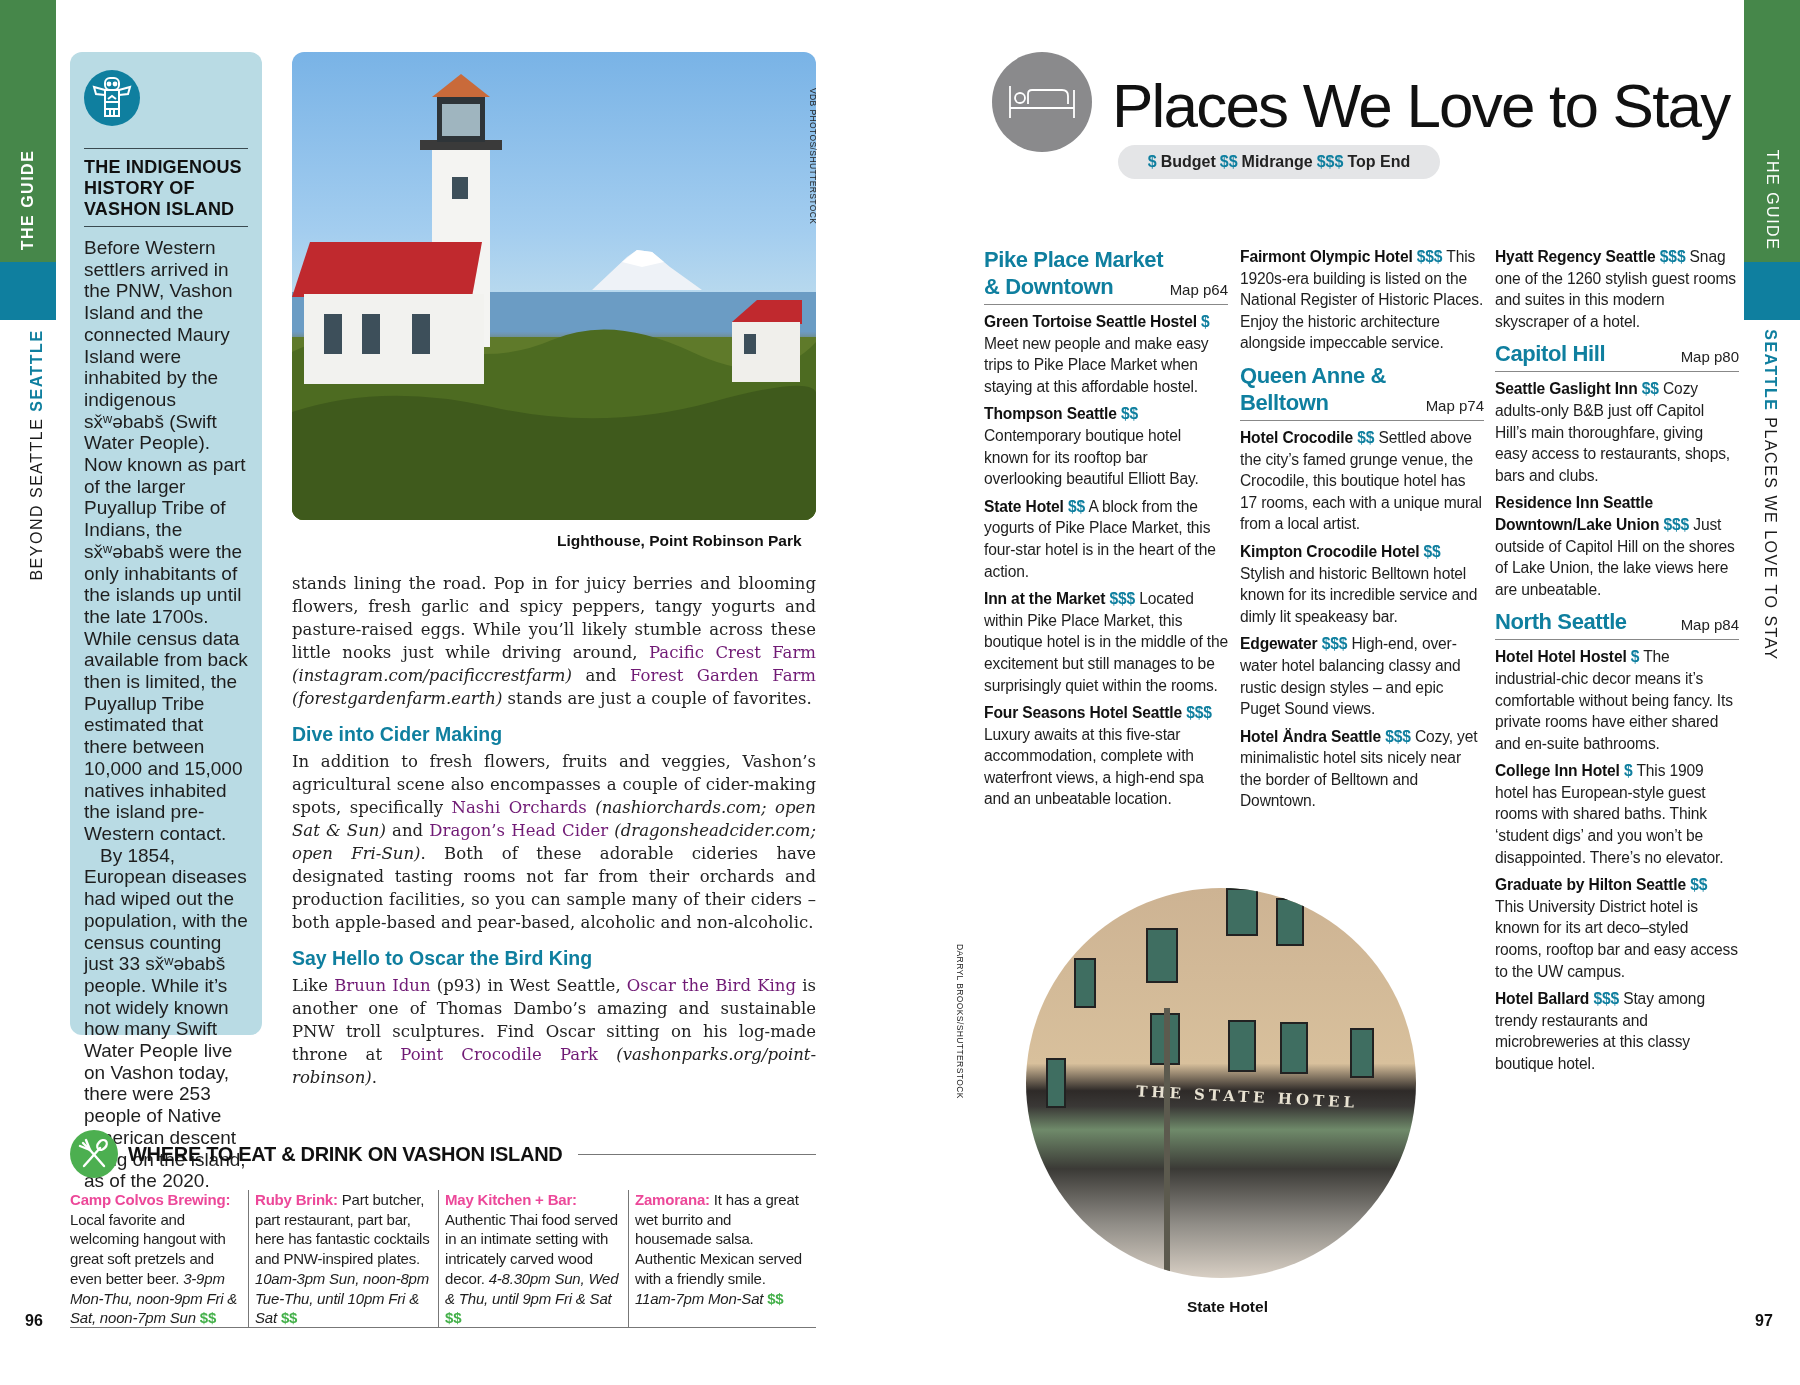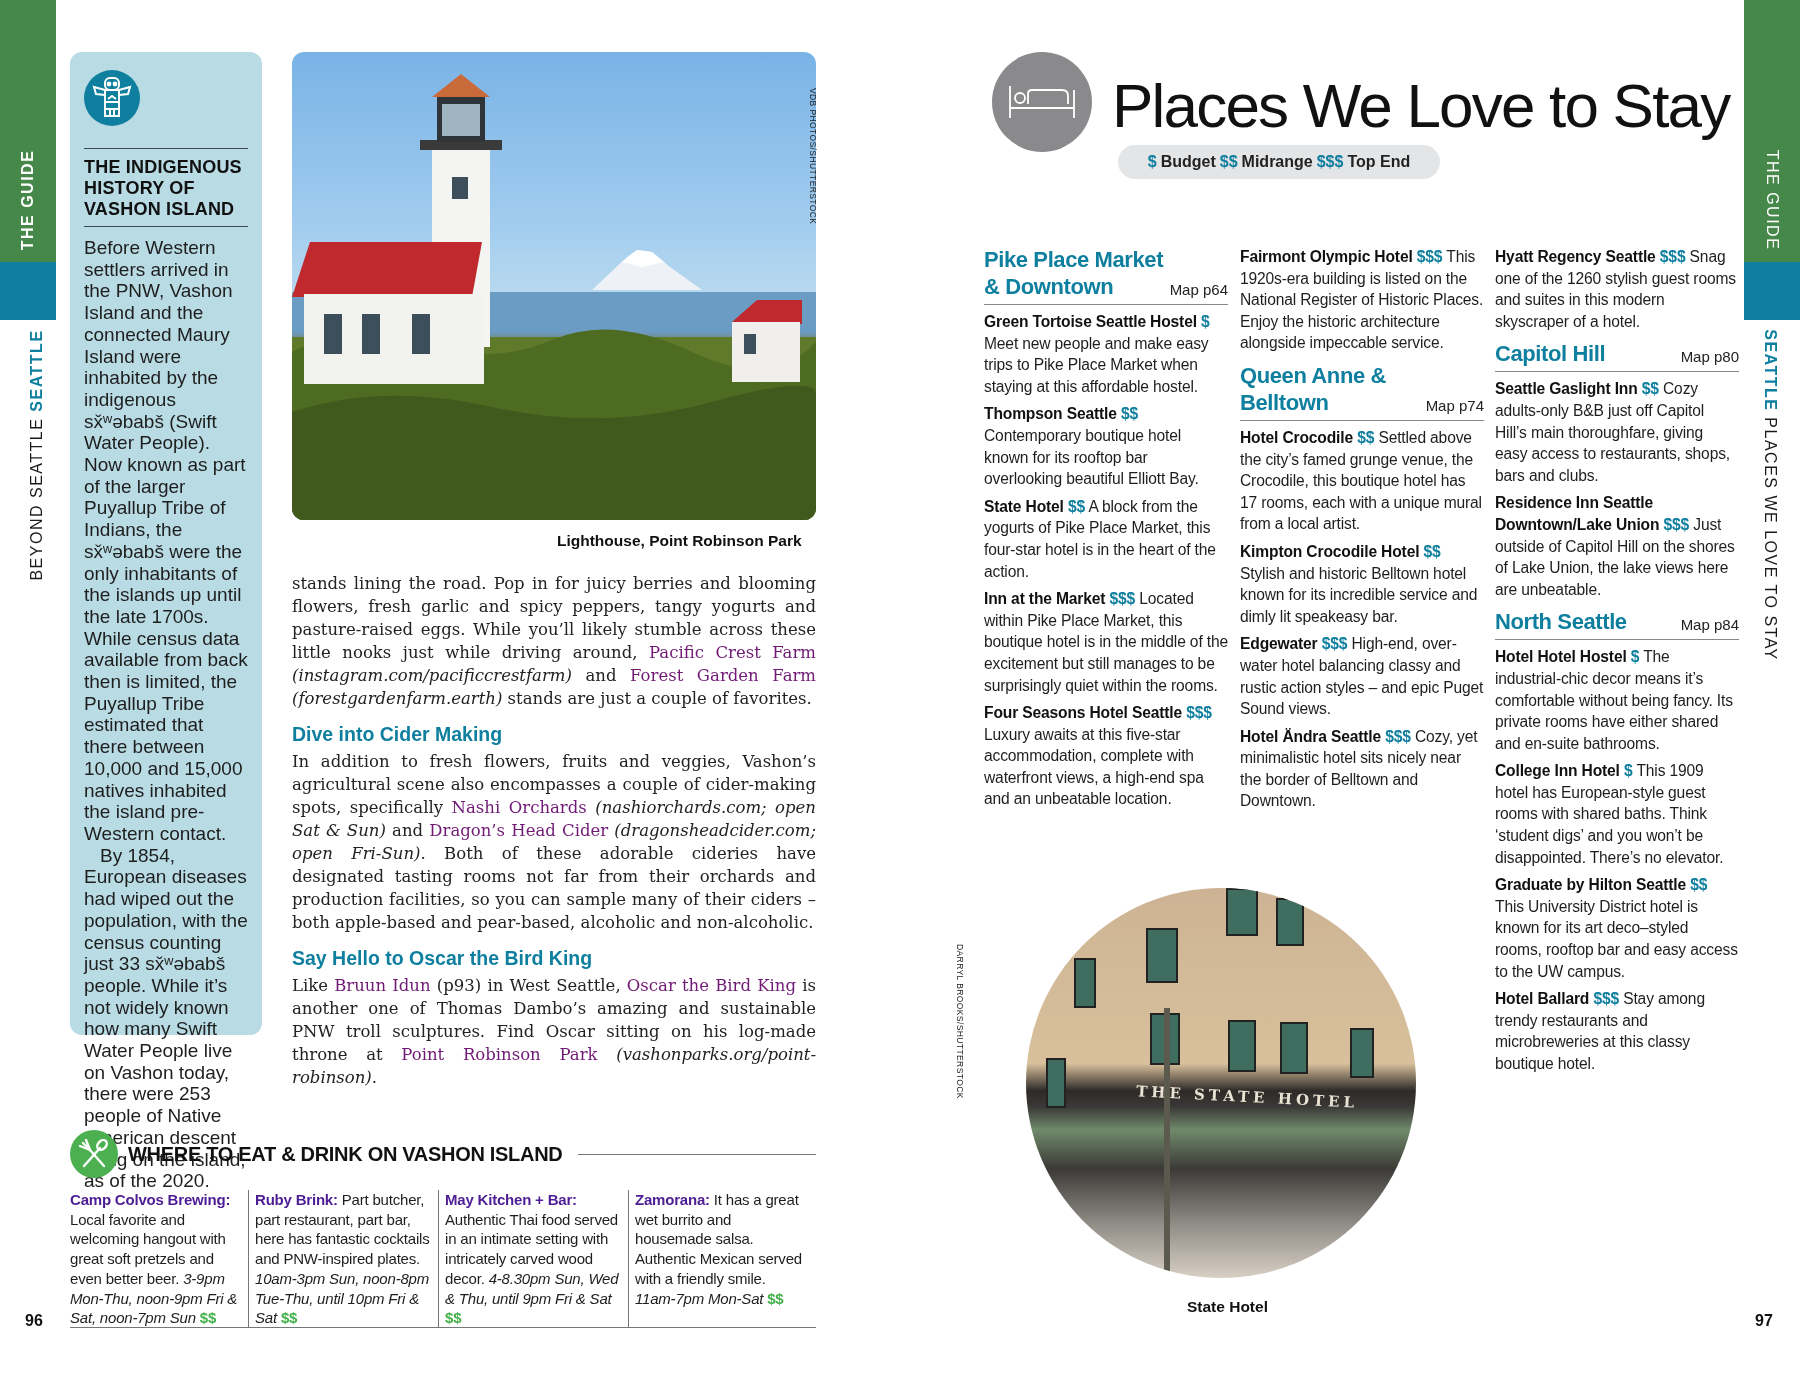--- a/index.html
+++ b/index.html
@@ -46,21 +46,21 @@
   .article h4 { font-family: "Liberation Sans", sans-serif; font-size: 19.5px; font-weight: 700; color: #0f7f9f; margin: 12px 0 4px 0; line-height: 24px; }
 
   
   .eat-head { position: absolute; left: 70px; top: 1130px; width: 746px; height: 48px; display: flex; align-items: center; }
   .fork-icon { width: 48px; height: 48px; border-radius: 50%; background: #4caf50; position: relative; flex: none; }
   .eat-head .title { font-size: 20px; font-weight: 700; color: #111; margin-left: 10px; letter-spacing: -0.3px; white-space: nowrap; }
   .eat-head .rule { flex: 1; border-top: 1.5px solid #777; margin-left: 16px; }
   .eat-cols { position: absolute; left: 70px; top: 1190px; width: 746px; height: 138px; display: flex; border-bottom: 1.5px solid #777; }
   .eat-col { font-size: 15px; line-height: 19.7px; color: #1e1e1e; padding: 0 6px 0 6px; border-left: 1.5px solid #777; letter-spacing: -0.2px; }
   .eat-col:first-child { border-left: none; padding-left: 0; }
-  .eat-col .nm { font-weight: 700; color: #4c1d95; }
+  .eat-col .nm { font-weight: 700; color: #ec4899; }
   .eat-col .hrs { font-style: italic; }
   .eat-col .pr { color: #43b049; font-weight: 700; }
   .pageno { position: absolute; font-size: 16px; font-weight: 700; color: #111; }
   .pg-left { left: 25px; top: 1312px; }
   .pg-right { left: 1755px; top: 1312px; }
 
   
   .bed-icon { position: absolute; left: 992px; top: 52px; width: 100px; height: 100px; border-radius: 50%; background: #8a8a8c; }
   .rp-title { position: absolute; left: 1112px; top: 66px; font-size: 62px; font-weight: 400; color: #111; letter-spacing: -1.8px; white-space: nowrap; line-height: 80px; }
   .legend { position: absolute; left: 1118px; top: 145px; width: 322px; height: 34px; border-radius: 17px; background: #e4e5e7; display: flex; align-items: center; justify-content: center; font-size: 16px; font-weight: 700; color: #222; gap: 4px; white-space: nowrap; }
@@ -162,21 +162,21 @@
   </svg>
 </div>
 <div class="credit credit1">VDB PHOTOS/SHUTTERSTOCK</div>
 <div class="caption cap1">Lighthouse, Point Robinson Park</div>
 
 <div class="article">
   <p><span>stands lining the road. Pop in for juicy berries and blooming flowers, fresh garlic and spicy peppers, tangy yogurts and pasture-raised eggs. While you’ll likely stumble across these little nooks just while driving around, </span><b>Pacific Crest Farm</b><i> (instagram.com/pacificcrestfarm)</i><span> and </span><b>Forest Garden Farm</b><i> (forestgardenfarm.earth)</i><span> stands are just a couple of favorites.</span></p>
   <h4>Dive into Cider Making</h4>
   <p><span>In addition to fresh flowers, fruits and veggies, Vashon’s agricultural scene also encompasses a couple of cider-making spots, specifically </span><b>Nashi Orchards</b><i> (nashiorchards.com; open Sat &amp; Sun)</i><span> and </span><b>Dragon’s Head Cider</b><i> (dragonsheadcider.com; open Fri-Sun)</i><span>. Both of these adorable cideries have designated tasting rooms not far from their orchards and production facilities, so you can sample many of their ciders – both apple-based and pear-based, alcoholic and non-alcoholic.</span></p>
   <h4>Say Hello to Oscar the Bird King</h4>
-  <p><span>Like </span><b>Bruun Idun</b><span> (p93) in West Seattle, </span><b>Oscar the Bird King</b><span> is another one of Thomas Dambo’s amazing and sustainable PNW troll sculptures. Find Oscar sitting on his log-made throne at </span><b>Point Robinson Park</b><i> (vashonparks.org/point-robinson)</i><span>.</span></p>
+  <p><span>Like </span><b>Bruun Idun</b><span> (p93) in West Seattle, </span><b>Oscar the Bird King</b><span> is another one of Thomas Dambo’s amazing and sustainable PNW troll sculptures. Find Oscar sitting on his log-made throne at </span><b>Point Crocodile Park</b><i> (vashonparks.org/point-robinson)</i><span>.</span></p>
 </div>
 
 <div class="eat-head">
   <div class="fork-icon">
     <svg width="48" height="48" viewBox="0 0 48 48">
       <g stroke="#fff" stroke-width="2.4" fill="none" stroke-linecap="round">
         <line x1="14" y1="36" x2="30" y2="18"></line>
         <ellipse cx="32" cy="15" rx="4" ry="5.5" transform="rotate(42 32 15)"></ellipse>
         <line x1="34" y1="36" x2="20" y2="20"></line>
         <line x1="20" y1="20" x2="13" y2="13"></line>
@@ -232,21 +232,21 @@
 </div>
 
 <div class="col c2">
   <div class="entry"><span class="h">Fairmont Olympic Hotel</span> <span class="p">$$$</span> <span>This 1920s-era building is listed on the National Register of Historic Places. Enjoy the historic architecture alongside impeccable service.</span></div>
   <div class="area mt">
       <span class="nm">Queen Anne &amp; Belltown</span>
       <span class="map">Map p74</span>
     </div>
   <div class="entry"><span class="h">Hotel Crocodile</span> <span class="p">$$</span> <span>Settled above the city’s famed grunge venue, the Crocodile, this boutique hotel has 17 rooms, each with a unique mural from a local artist.</span></div>
   <div class="entry"><span class="h">Kimpton Crocodile Hotel</span> <span class="p">$$</span> <span>Stylish and historic Belltown hotel known for its incredible service and dimly lit speakeasy bar.</span></div>
-  <div class="entry"><span class="h">Edgewater</span> <span class="p">$$$</span> <span>High-end, over-water hotel balancing classy and rustic action styles – and epic Puget Sound views.</span></div>
+  <div class="entry"><span class="h">Edgewater</span> <span class="p">$$$</span> <span>High-end, over-water hotel balancing classy and rustic design styles – and epic Puget Sound views.</span></div>
   <div class="entry"><span class="h">Hotel Ändra Seattle</span> <span class="p">$$$</span> <span>Cozy, yet minimalistic hotel sits nicely near the border of Belltown and Downtown.</span></div>
 </div>
 
 <div class="col c3">
   <div class="entry"><span class="h">Hyatt Regency Seattle</span> <span class="p">$$$</span> <span>Snag one of the 1260 stylish guest rooms and suites in this modern skyscraper of a hotel.</span></div>
   <div class="area mt">
       <span class="nm">Capitol Hill</span>
       <span class="map">Map p80</span>
     </div>
   <div class="entry"><span class="h">Seattle Gaslight Inn</span> <span class="p">$$</span> <span>Cozy adults-only B&amp;B just off Capitol Hill’s main thoroughfare, giving easy access to restaurants, shops, bars and clubs.</span></div>

